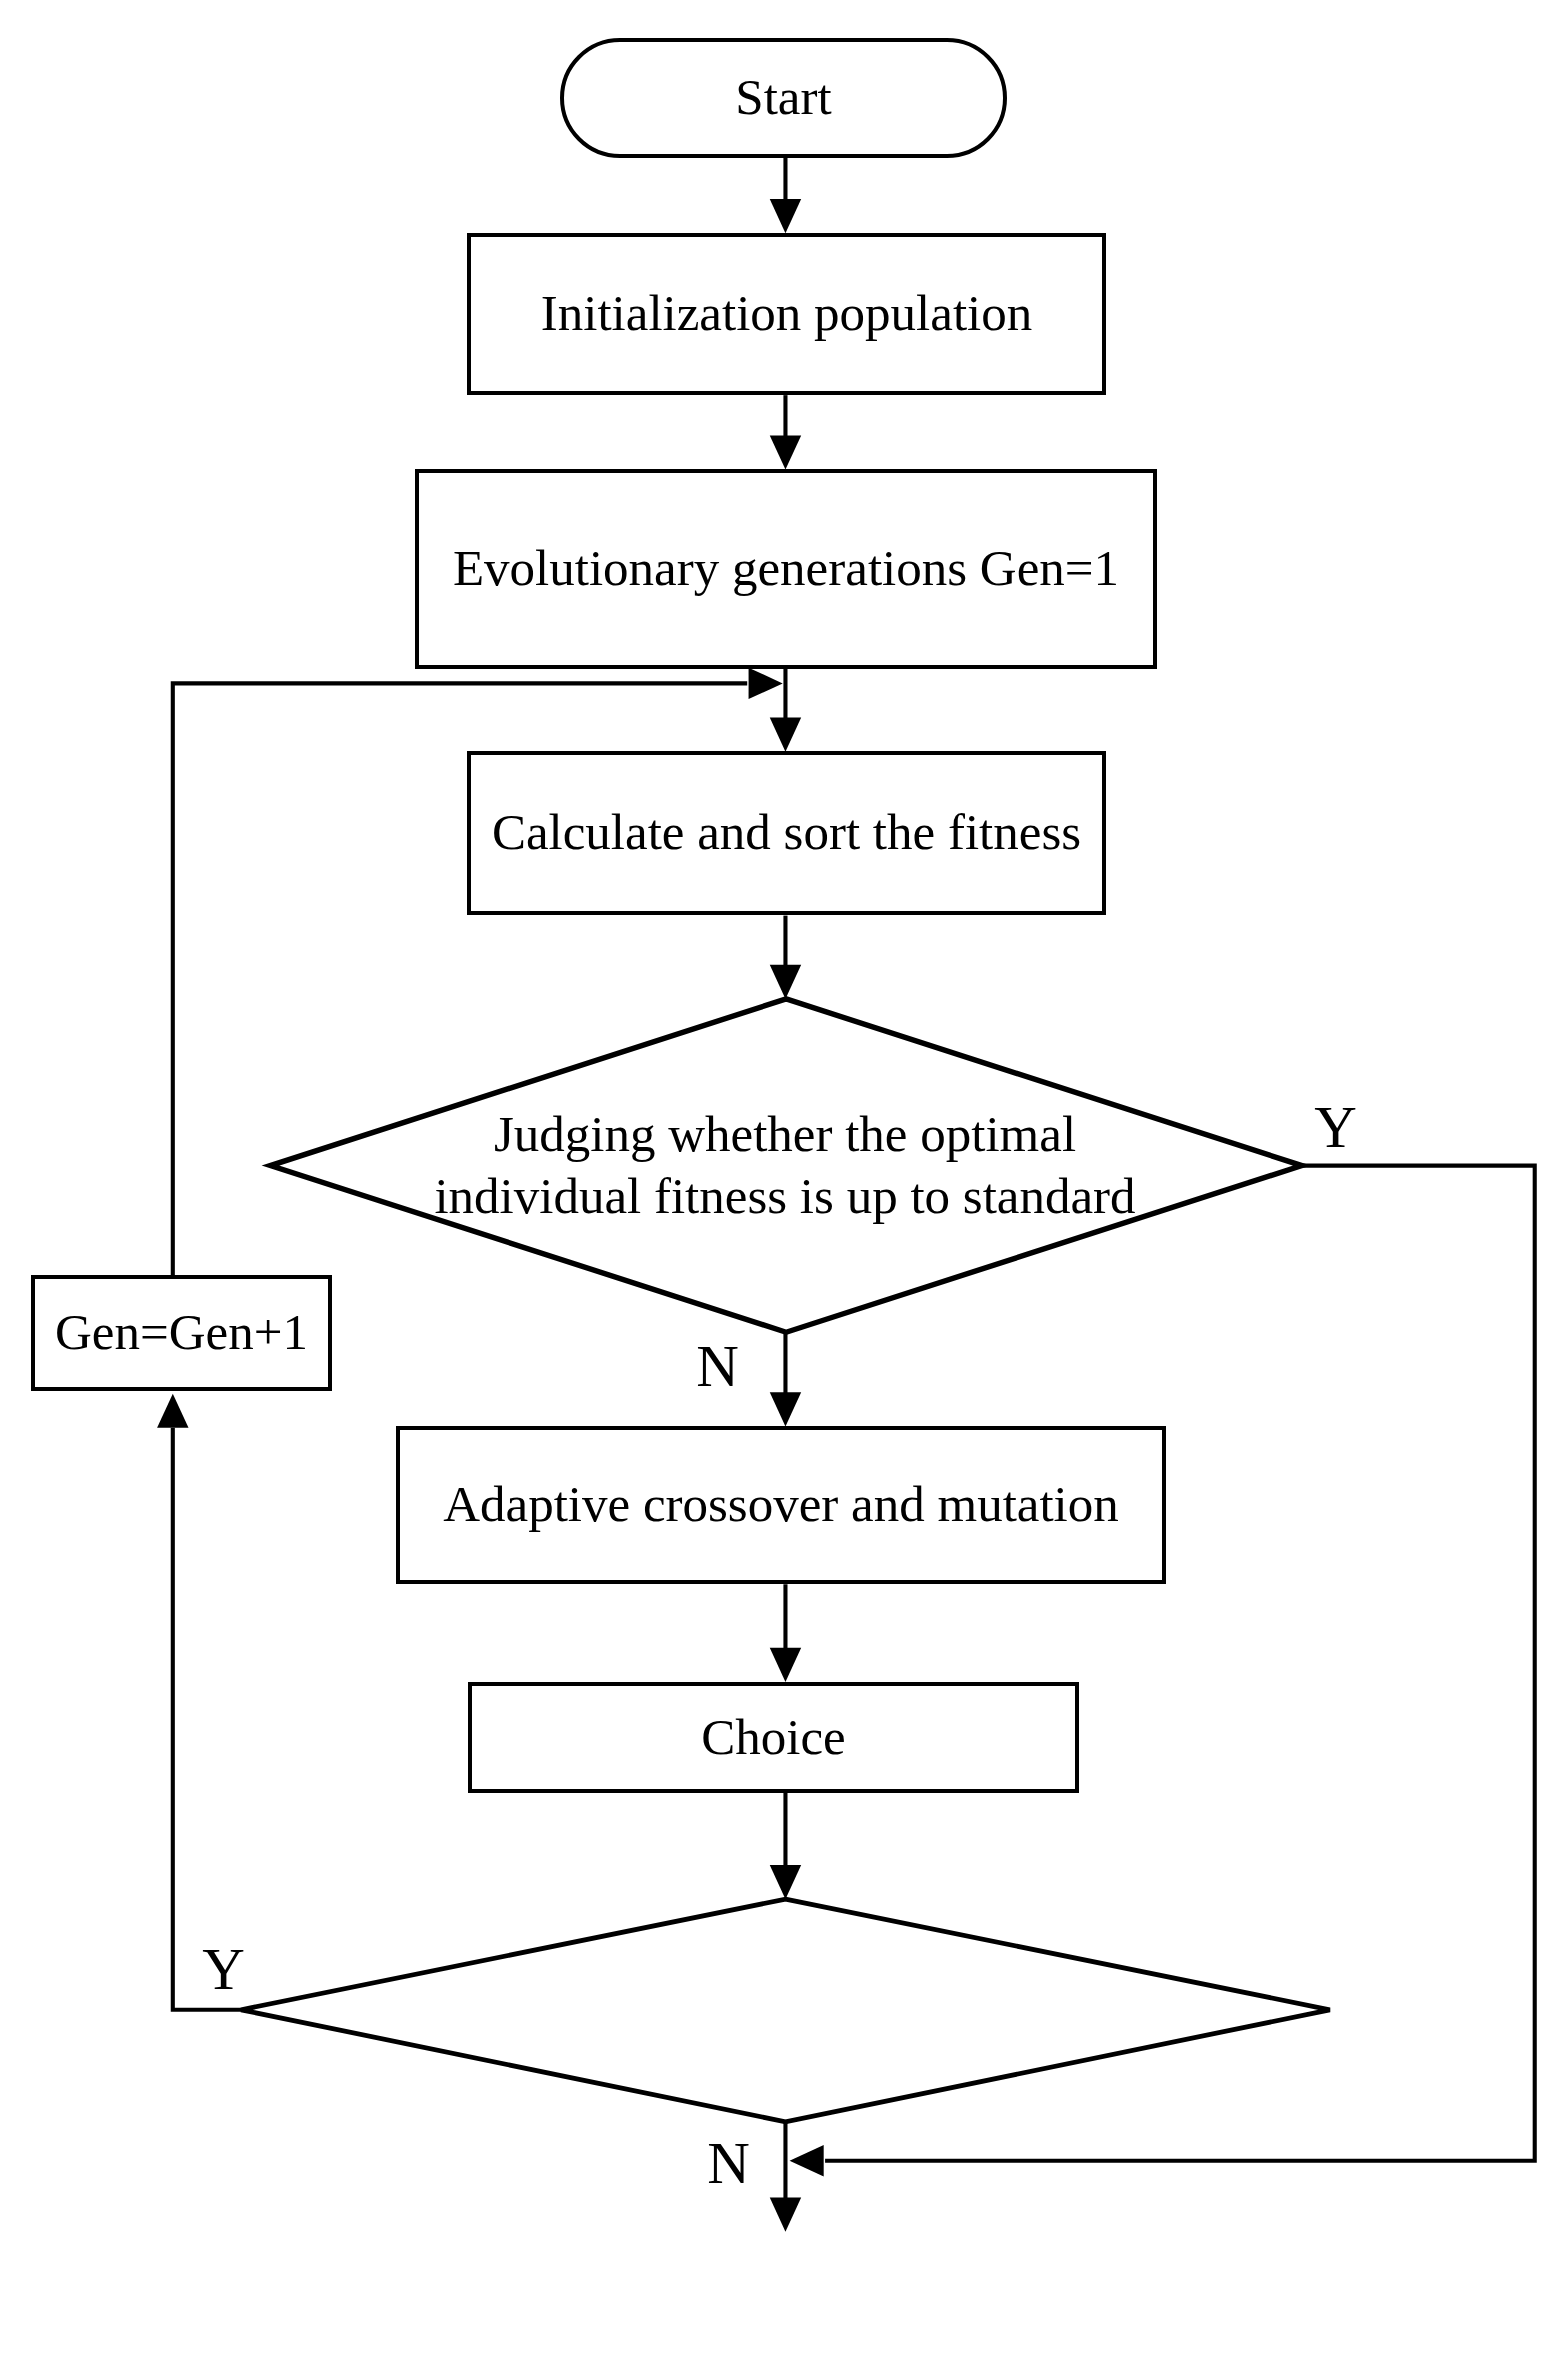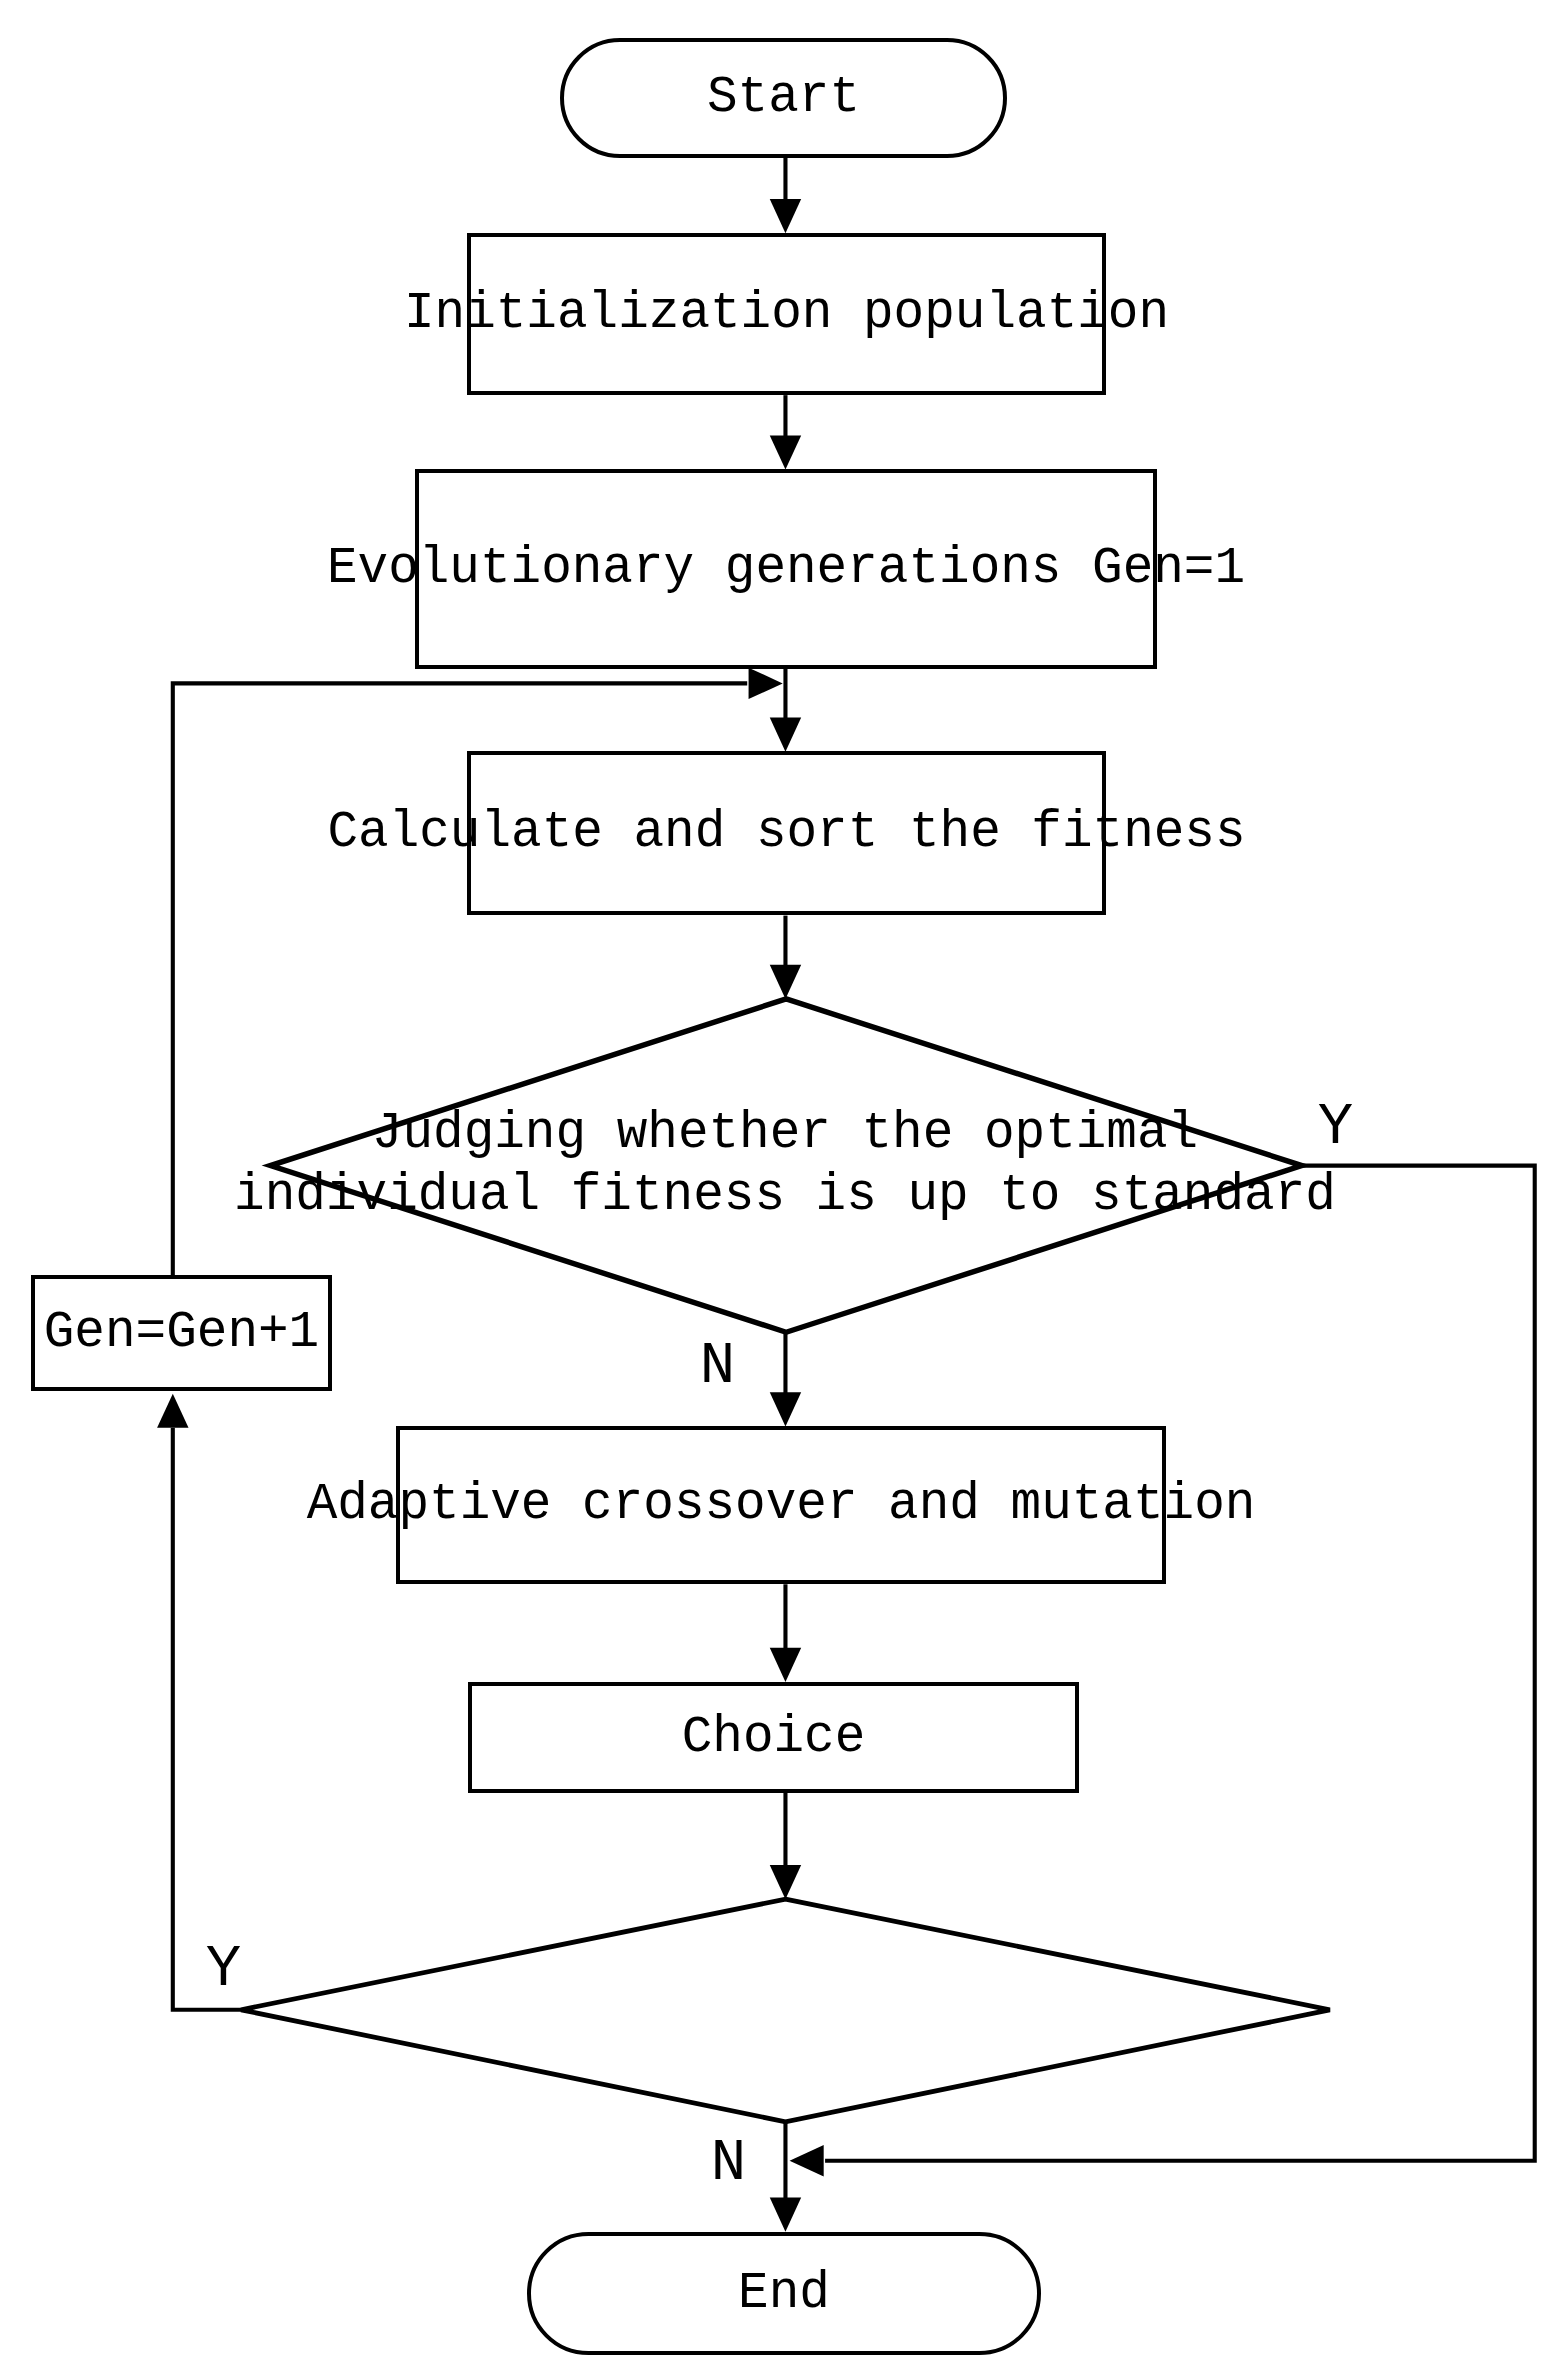--- a/index.html
+++ b/index.html
@@ -1,21 +1,21 @@
 <!DOCTYPE html>
 <html style="font-size:11px"><head>
 <meta charset="utf-8">
 <style>
   html, body { margin: 0; padding: 0; background: #ffffff; }
   #canvas {
     position: relative;
     width: 1560px;
     height: 2366px;
     background: #ffffff;
-    font-family: Liberation Mono, monospace;
+    font-family: Liberation Serif, serif;
     color: #000000;
     overflow: hidden;
   }
   #wires { position: absolute; left: 0; top: 0; z-index: 1; }
   .node {
     position: absolute;
     z-index: 2;
     background: #ffffff;
     border: 4.8px solid #000000;
     box-sizing: border-box;
@@ -109,21 +109,20 @@
     <div>individual fitness is up to standard</div>
   </div>
 
   <div class="node" style="left:31px; top:1275px; width:301px; height:116px;">Gen=Gen+1</div>
 
   <div class="node" style="left:396px; top:1426px; width:770px; height:158px;">Adaptive crossover and mutation</div>
 
   <div class="node" style="left:468px; top:1682px; width:611px; height:111px;">Choice</div>
 
 
-  <div class="node terminator" style="left:527px; top:2232px; width:514px; height:123px;">End</div>
 
   <div class="edge-label" style="left:1281px; top:1090px; width:109px; height:75px;">Y</div>
 
   <div class="edge-label" style="left:663px; top:1329px; width:109px; height:75px;">N</div>
 
   <div class="edge-label" style="left:169px; top:1932px; width:109px; height:75px;">Y</div>
 
   <div class="edge-label" style="left:674px; top:2126px; width:109px; height:75px;">N</div>
 
 </div>

